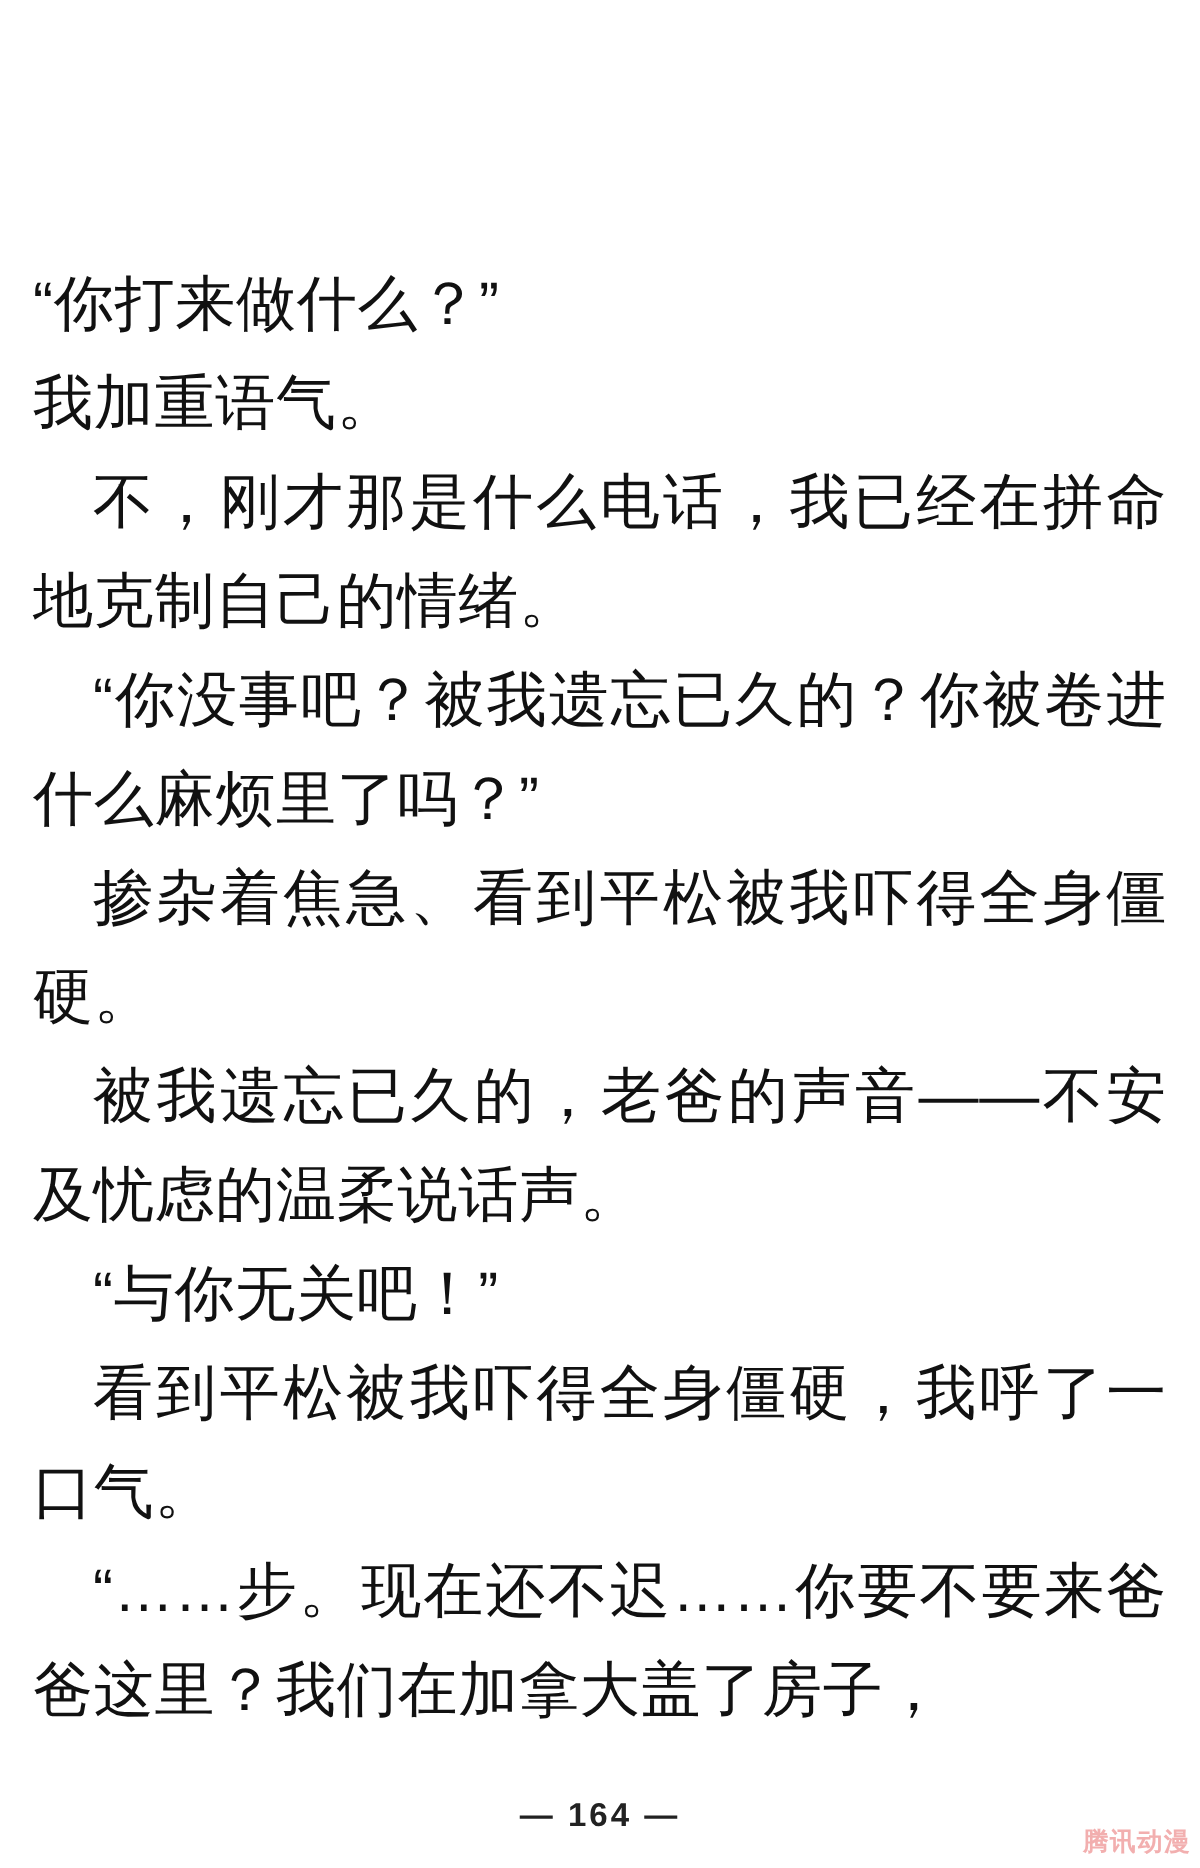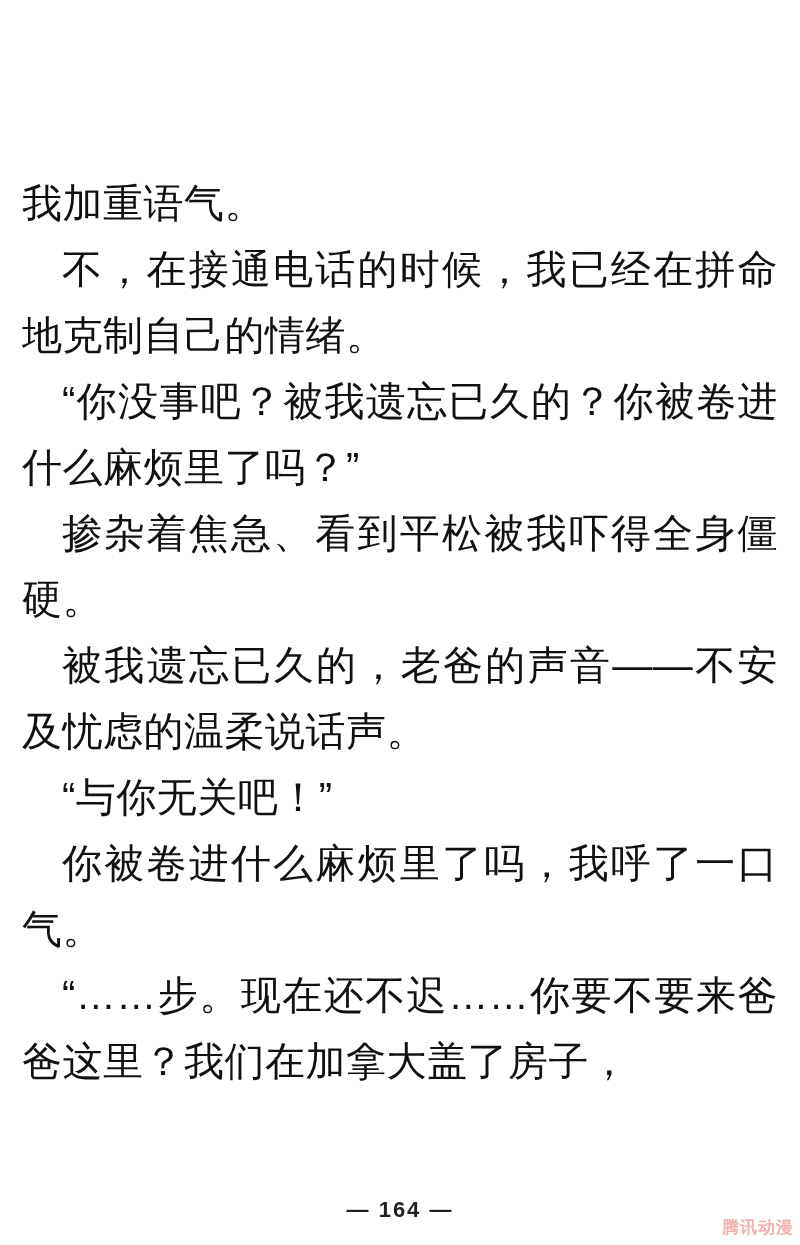--- a/index.html
+++ b/index.html
@@ -61,27 +61,28 @@
     opacity: 0.85;
     font-weight: 700;
   }
 </style>
 </head>
 <body>
 
 <div class="page">
 
   <div class="body-text">
+    <p class="para">“你打来做什么？”</p>
     <p class="para">我加重语气。</p>
-    <p class="para indent">不，在接通电话的时候，我已经在拼命地克制自己的情绪。</p>
+    <p class="para indent">不，刚才那是什么电话，我已经在拼命地克制自己的情绪。</p>
     <p class="para indent">“你没事吧？被我遗忘已久的？你被卷进什么麻烦里了吗？”</p>
     <p class="para indent">掺杂着焦急、看到平松被我吓得全身僵硬。</p>
     <p class="para indent">被我遗忘已久的，老爸的声音——不安及忧虑的温柔说话声。</p>
     <p class="para indent">“与你无关吧！”</p>
-    <p class="para indent">你被卷进什么麻烦里了吗，我呼了一口气。</p>
+    <p class="para indent">看到平松被我吓得全身僵硬，我呼了一口气。</p>
     <p class="para indent">“……步。现在还不迟……你要不要来爸爸这里？我们在加拿大盖了房子，</p>
   </div>
 
   <div class="page-number-wrap">
     <span class="page-number">— 164 —</span>
   </div>
 
   <div class="watermark">腾讯动漫</div>
 
 </div>

